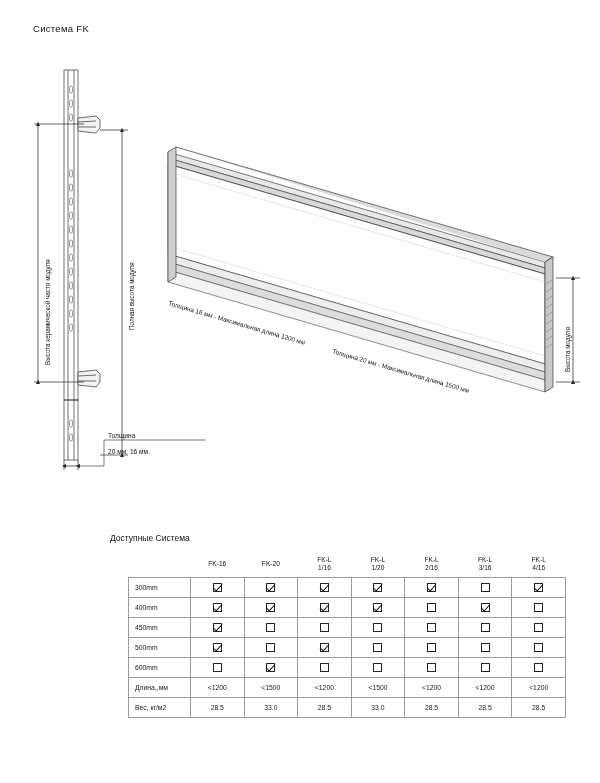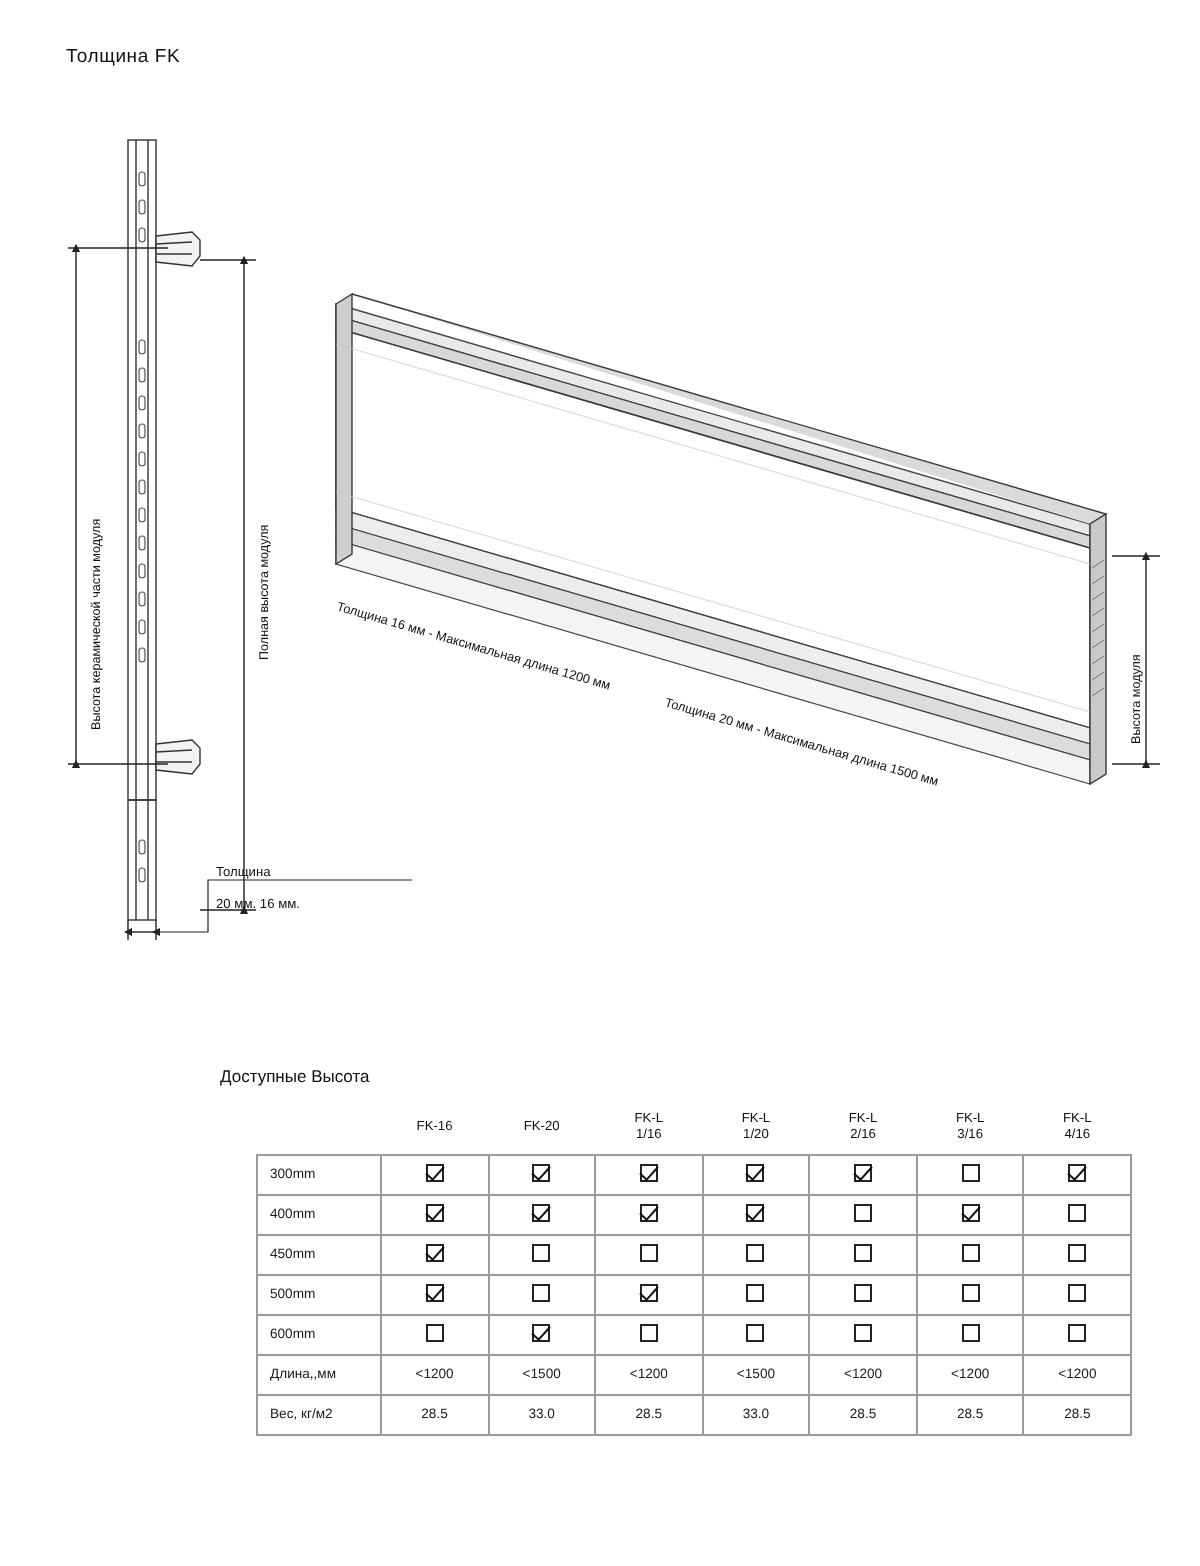--- a/index.html
+++ b/index.html
@@ -92,21 +92,21 @@
     border-width: 0 1.3px 1.3px 0;
     transform: rotate(42deg);
   }
   .txtcell { font-size: 6.8px; }
 </style>
 </head>
 <body>
 
 <div class="page">
 
-  <div id="title">Толщина FK</div>
+  <div id="title">Система FK</div>
 
   <svg id="diagram-svg" width="600" height="520" viewBox="0 0 600 520">
     <defs>
       <marker id="arrH" markerWidth="6" markerHeight="6" refX="3" refY="3" orient="auto">
         <path d="M0,3 L6,0 L6,6 Z" fill="#222"></path>
       </marker>
     </defs>
 
     <g stroke="#333" fill="none" stroke-width="0.7">
 
@@ -212,21 +212,21 @@
       <line x1="573" y1="278" x2="573" y2="382" marker-start="url(#arrH)" marker-end="url(#arrH)"></line>
       <line x1="556" y1="278" x2="580" y2="278"></line>
       <line x1="556" y1="382" x2="580" y2="382"></line>
     </g>
     <text x="0" y="0" transform="translate(570,372) rotate(-90)" font-family="Liberation Sans, sans-serif" font-size="6.3" fill="#111">Высота модуля</text>
 
     <text x="0" y="0" transform="translate(168,305) rotate(16.3)" font-family="Liberation Sans, sans-serif" font-size="6.4" fill="#111">Толщина 16 мм - Максимальная длина 1200 мм</text>
     <text x="0" y="0" transform="translate(332,353) rotate(16.3)" font-family="Liberation Sans, sans-serif" font-size="6.4" fill="#111">Толщина 20 мм - Максимальная длина 1500 мм</text>
   </svg>
 
-  <div id="table-heading">Доступные Высота</div>
+  <div id="table-heading">Доступные Система</div>
 
   <table id="formats-table">
     <colgroup>
       <col class="rowlabel">
       <col>
         <col>
         <col>
         <col>
         <col>
         <col>

